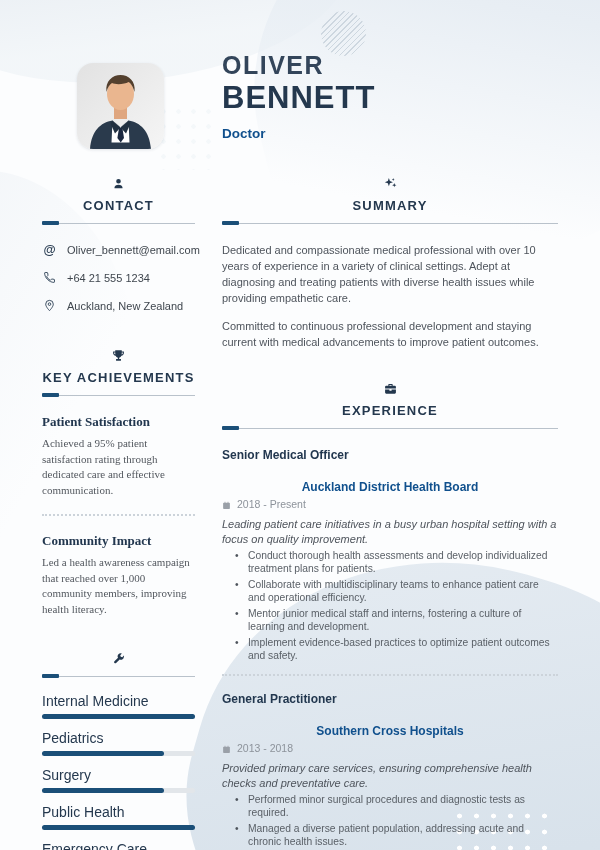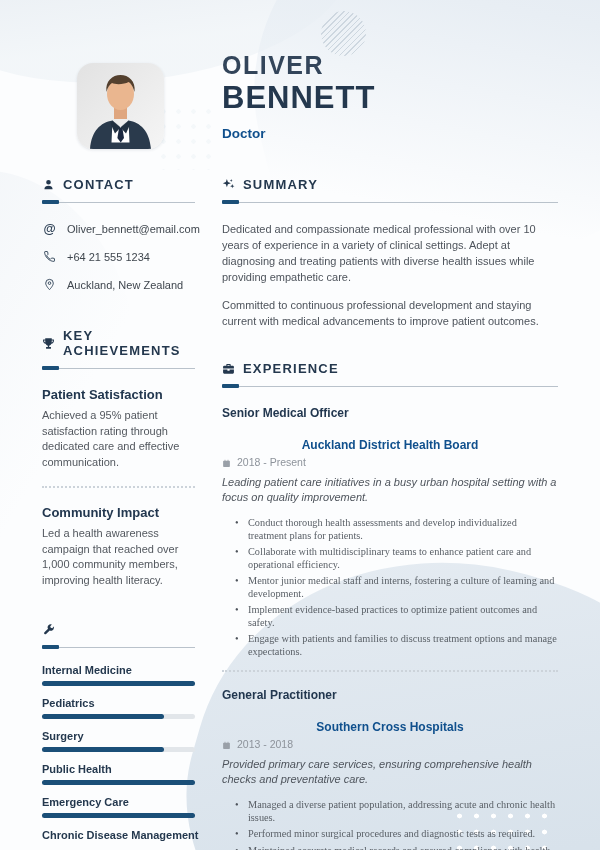--- a/index.html
+++ b/index.html
@@ -56,58 +56,58 @@
   
   .avatar-wrap { margin-top:63px; margin-left:35px; width:87px; height:86px;
     border-radius:16px; overflow:hidden; box-shadow:0 1px 3px rgba(30,50,70,.12); }
   .name-block { margin-top:52px; }
   .name-first { font-size:25px; font-weight:600; letter-spacing:1.5px; color:#33455a; line-height:1.1; }
   .name-last  { font-size:31px; font-weight:800; letter-spacing:1px; color:#24384e; line-height:1.15; }
   .job-title  { margin-top:11px; font-size:13.5px; font-weight:700; color:#10508d; }
   
   .section { margin-top:36px; }
   .sec-head { display:flex; align-items:center; gap:8px; color:#24384e;
-    font-size:13px; font-weight:700; letter-spacing:1.2px; }
+    font-size:13px; font-weight:700; letter-spacing:1.2px;flex-direction:column; }
   .sec-head svg { flex:none; fill:#24384e; }
   .sec-rule { position:relative; margin-top:8px; height:4px; }
   .sec-rule::before { content:""; position:absolute; left:0; right:0; top:1.5px; height:1px; background:#b9c2cb; }
   .sec-rule::after  { content:""; position:absolute; left:0; top:0; width:17px; height:4px; background:#1b4f78; border-radius:1px; }
   .dotted-div { border-top:2px dotted #ccd3da; }
   
   .contact-list { margin-top:17px; }
   .contact-row { display:flex; align-items:center; gap:10px; margin-bottom:13px; }
   .contact-ic { flex:none; width:15px; height:15px; display:flex; align-items:center; justify-content:center;
     color:#2e4156; font-size:12.5px; font-weight:600; }
   .contact-ic svg { width:13px; height:13px; fill:none; stroke:#2e4156; stroke-width:1.7; }
   .contact-text { font-size:11px; color:#3f464e; }
   
-  .ach-item { margin-top:17px; }
+  .ach-item { margin-top:17px;font-family:Liberation Serif, serif; }
   .ach-title { font-size:13px; font-weight:700; color:#22374f; }
   .ach-text  { margin-top:6px; font-size:11px; line-height:15.5px; color:#53585f; }
   .ach-div   { margin:16px 0 0 0; }
   
   .skills { margin-top:15px; }
   .skill { margin-bottom:11px; }
-  .skill-label { font-size:11px; font-weight:700; color:#24384e; margin-bottom:5px; white-space:nowrap; }
+  .skill-label { font-size:14px; font-weight:400; color:#24384e; margin-bottom:5px; white-space:nowrap; }
   .skill-track { height:5px; background:#e2e6ea; border-radius:3px; }
   .skill-fill  { height:5px; background:#1b4f78; border-radius:3px; }
   
   .summary-body { margin-top:17px; }
   .summary-body p { font-size:11px; line-height:16px; color:#4e545c; margin-bottom:12px; }
   
   .jobs { margin-top:4px; }
   .job { padding-top:14px; }
   .job + .job { margin-top:12px; border-top:2px dotted #ccd3da; padding-top:16px; }
   .job-role { font-size:12px; font-weight:700; color:#22374f; }
   .job-company { margin-top:18px; font-size:12px; font-weight:700; color:#10508d;text-align:center; }
   .job-dates { margin-top:4px; display:flex; align-items:flex-end; gap:6px;
     font-size:10.5px; color:#8d939b; }
   .job-dates svg { fill:#9aa0a8; flex:none; }
   .job-summary { margin-top:7px; font-size:11px; line-height:15px; color:#4e545c;font-style:italic; }
-  .job-bullets { margin-top:12px; list-style:none;font-family:Liberation Serif, serif; }
+  .job-bullets { margin-top:3px; list-style:none; }
   .job-bullets li { position:relative; padding-left:26px; font-size:10.3px;
     line-height:12.5px; color:#5a6067; margin-bottom:4px; }
   .job-bullets li::before { content:"•"; position:absolute; left:13px; top:0; color:#4e545c; }
 </style>
 </head>
 <body>
 
 <div class="page">
 
   <div class="bg bg-blob-tl"></div>
@@ -293,38 +293,37 @@
                   <rect x="3" y="4.5" width="18" height="17" rx="2"></rect>
                 </svg>
                 <span>2018 - Present</span>
               </div>
               <p class="job-summary">Leading patient care initiatives in a busy urban hospital setting with a focus on quality improvement.</p>
               <ul class="job-bullets">
                 <li>Conduct thorough health assessments and develop individualized treatment plans for patients.</li>
                 <li>Collaborate with multidisciplinary teams to enhance patient care and operational efficiency.</li>
                 <li>Mentor junior medical staff and interns, fostering a culture of learning and development.</li>
                 <li>Implement evidence-based practices to optimize patient outcomes and safety.</li>
-                <li>Engage with patients and families to discuss treatment options and manage expectations.</li>
               </ul>
             </article>
 
             <article class="job">
               <h3 class="job-role">General Practitioner</h3>
               <div class="job-company">Southern Cross Hospitals</div>
               <div class="job-dates">
                 <svg width="9" height="9" viewBox="0 0 24 24">
                   <path d="M7 2h2v3H7zM15 2h2v3h-2z"></path>
                   <rect x="3" y="4.5" width="18" height="17" rx="2"></rect>
                 </svg>
                 <span>2013 - 2018</span>
               </div>
               <p class="job-summary">Provided primary care services, ensuring comprehensive health checks and preventative care.</p>
               <ul class="job-bullets">
+                <li>Performed minor surgical procedures and diagnostic tests as required.</li>
                 <li>Managed a diverse patient population, addressing acute and chronic health issues.</li>
-                <li>Performed minor surgical procedures and diagnostic tests as required.</li>
                 <li>Maintained accurate medical records and ensured compliance with health regulations.</li>
               </ul>
             </article>
 
         </div>
       </section>
     </div>
   </div>
 </div>
 

